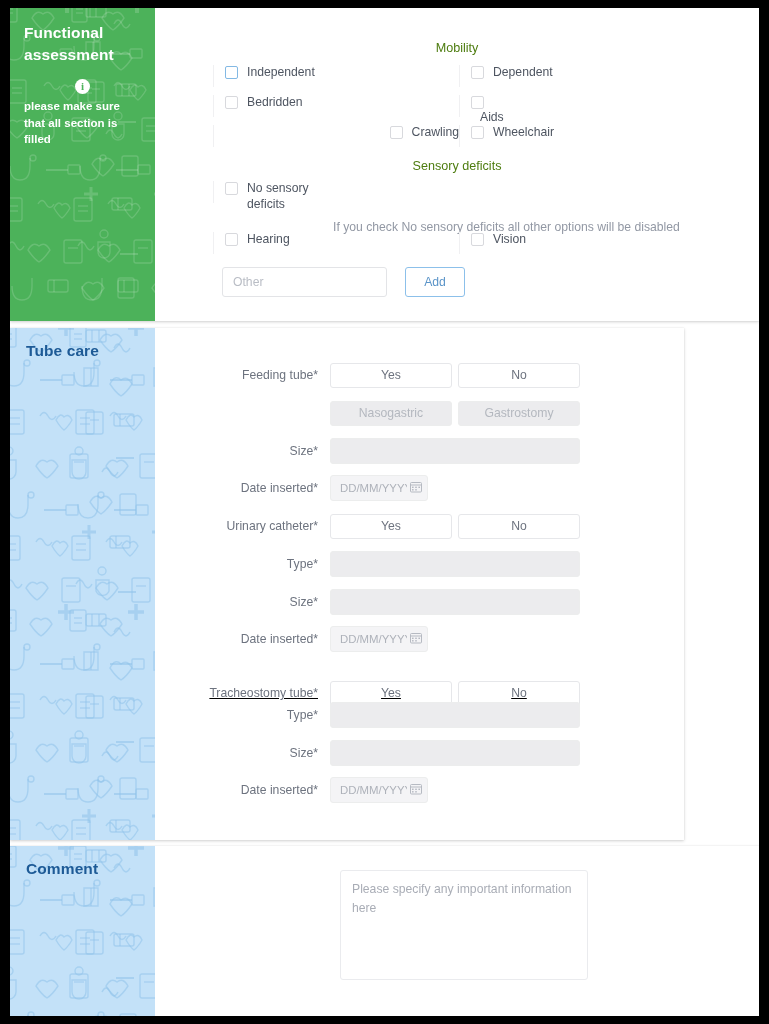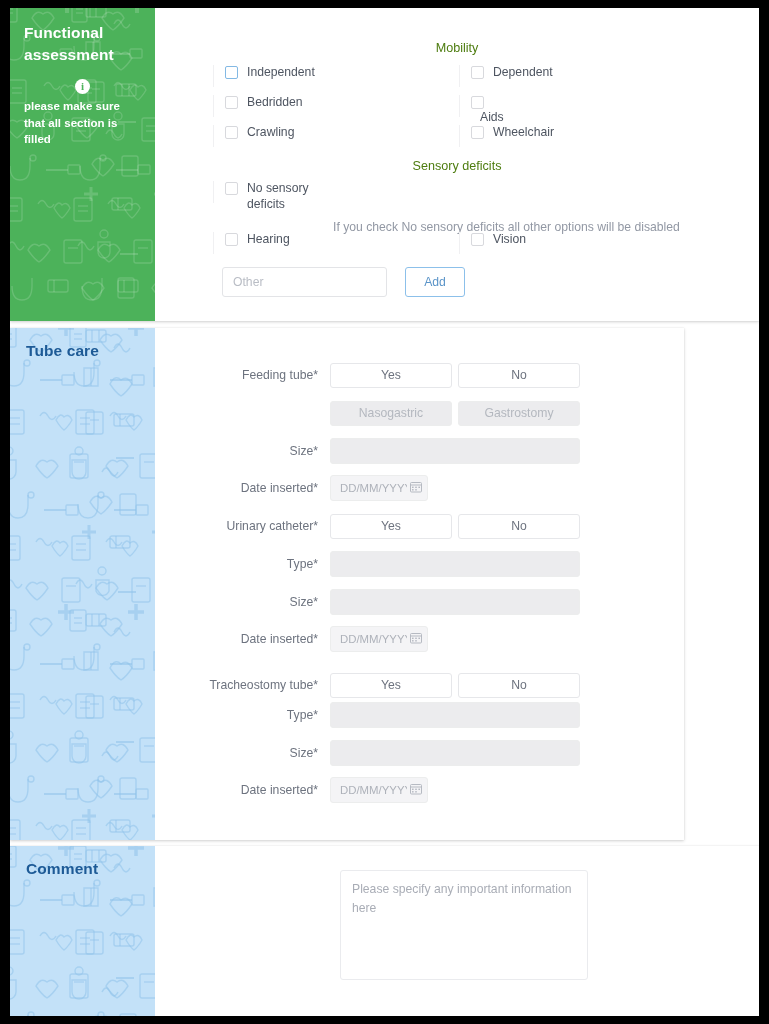--- a/index.html
+++ b/index.html
@@ -394,21 +394,21 @@
         <div class="cb-cell" style="width:246px;">
           <span class="cbox"></span>
           <span class="cb-label">Bedridden</span>
         </div>
         <div class="cb-cell" style="width:246px;flex-direction:column;">
           <span class="cbox"></span>
           <span class="cb-label">Aids</span>
         </div>
       </div>
       <div class="cb-row" style="left:58px; top:116px;">
-        <div class="cb-cell" style="width:246px;">
+        <div class="cb-cell" style="width:246px;justify-content:flex-end;">
           <span class="cbox"></span>
           <span class="cb-label">Crawling</span>
         </div>
         <div class="cb-cell" style="width:246px;">
           <span class="cbox"></span>
           <span class="cb-label">Wheelchair</span>
         </div>
       </div>
 
       <h3 class="group-heading" id="heading-sensory">Sensory deficits</h3>
@@ -584,21 +584,21 @@
               <rect x="2" y="5.6" width="1.6" height="1.4" fill="#b6bac2"></rect>
               <rect x="5.2" y="5.6" width="1.6" height="1.4" fill="#b6bac2"></rect>
               <rect x="8.4" y="5.6" width="1.6" height="1.4" fill="#b6bac2"></rect>
               <rect x="2" y="8.1" width="1.6" height="1.4" fill="#b6bac2"></rect>
               <rect x="5.2" y="8.1" width="1.6" height="1.4" fill="#b6bac2"></rect>
             </svg>
           </div>
         </div>
       </div>
 
-      <div class="frow" style="top:344px;">
+      <div class="frow" style="top:352px;text-decoration:underline;">
         <div class="flabel">Tracheostomy tube*</div>
         <div class="fcontrol">
           <button class="yn-btn">Yes</button>
           <button class="yn-btn">No</button>
         </div>
       </div>
 
       <div class="frow" style="top:374px;">
         <div class="flabel">Type*</div>
         <div class="fcontrol">

